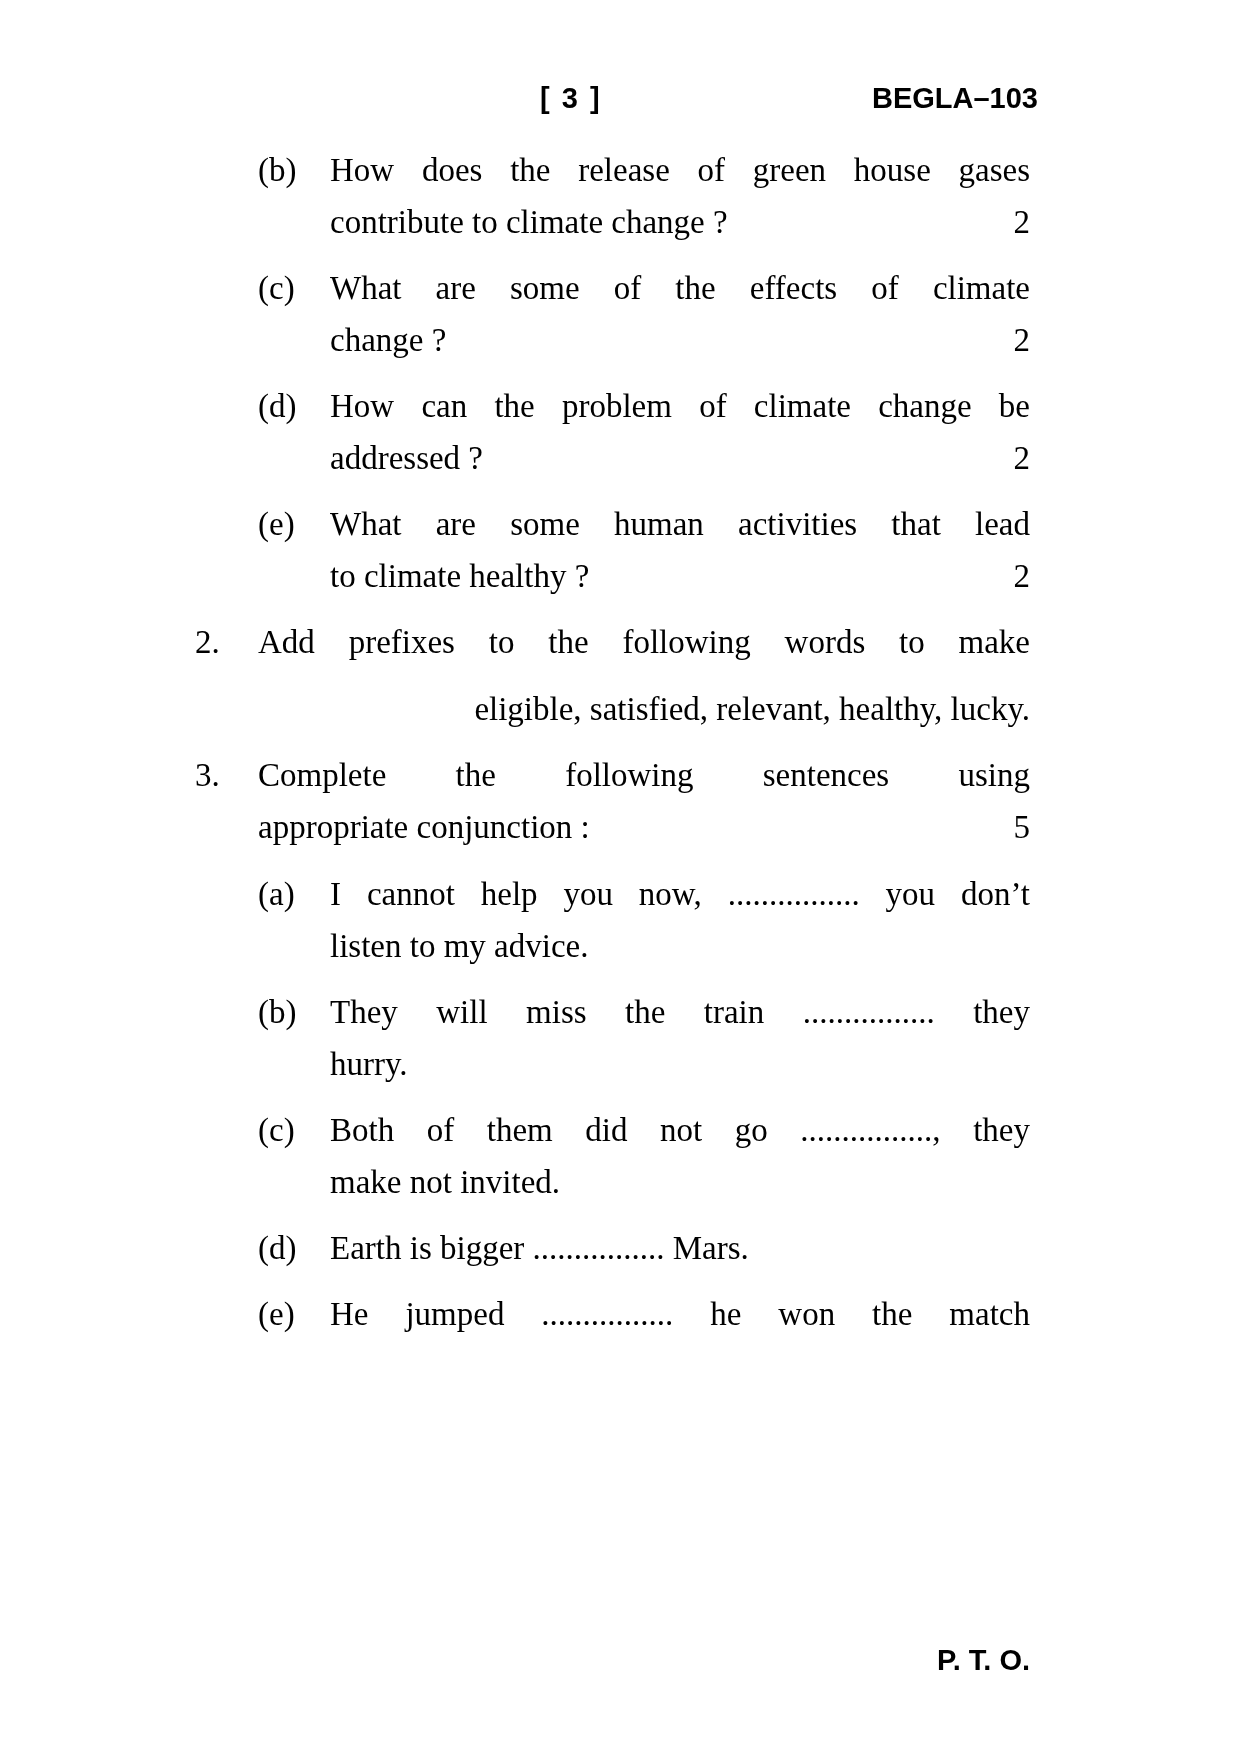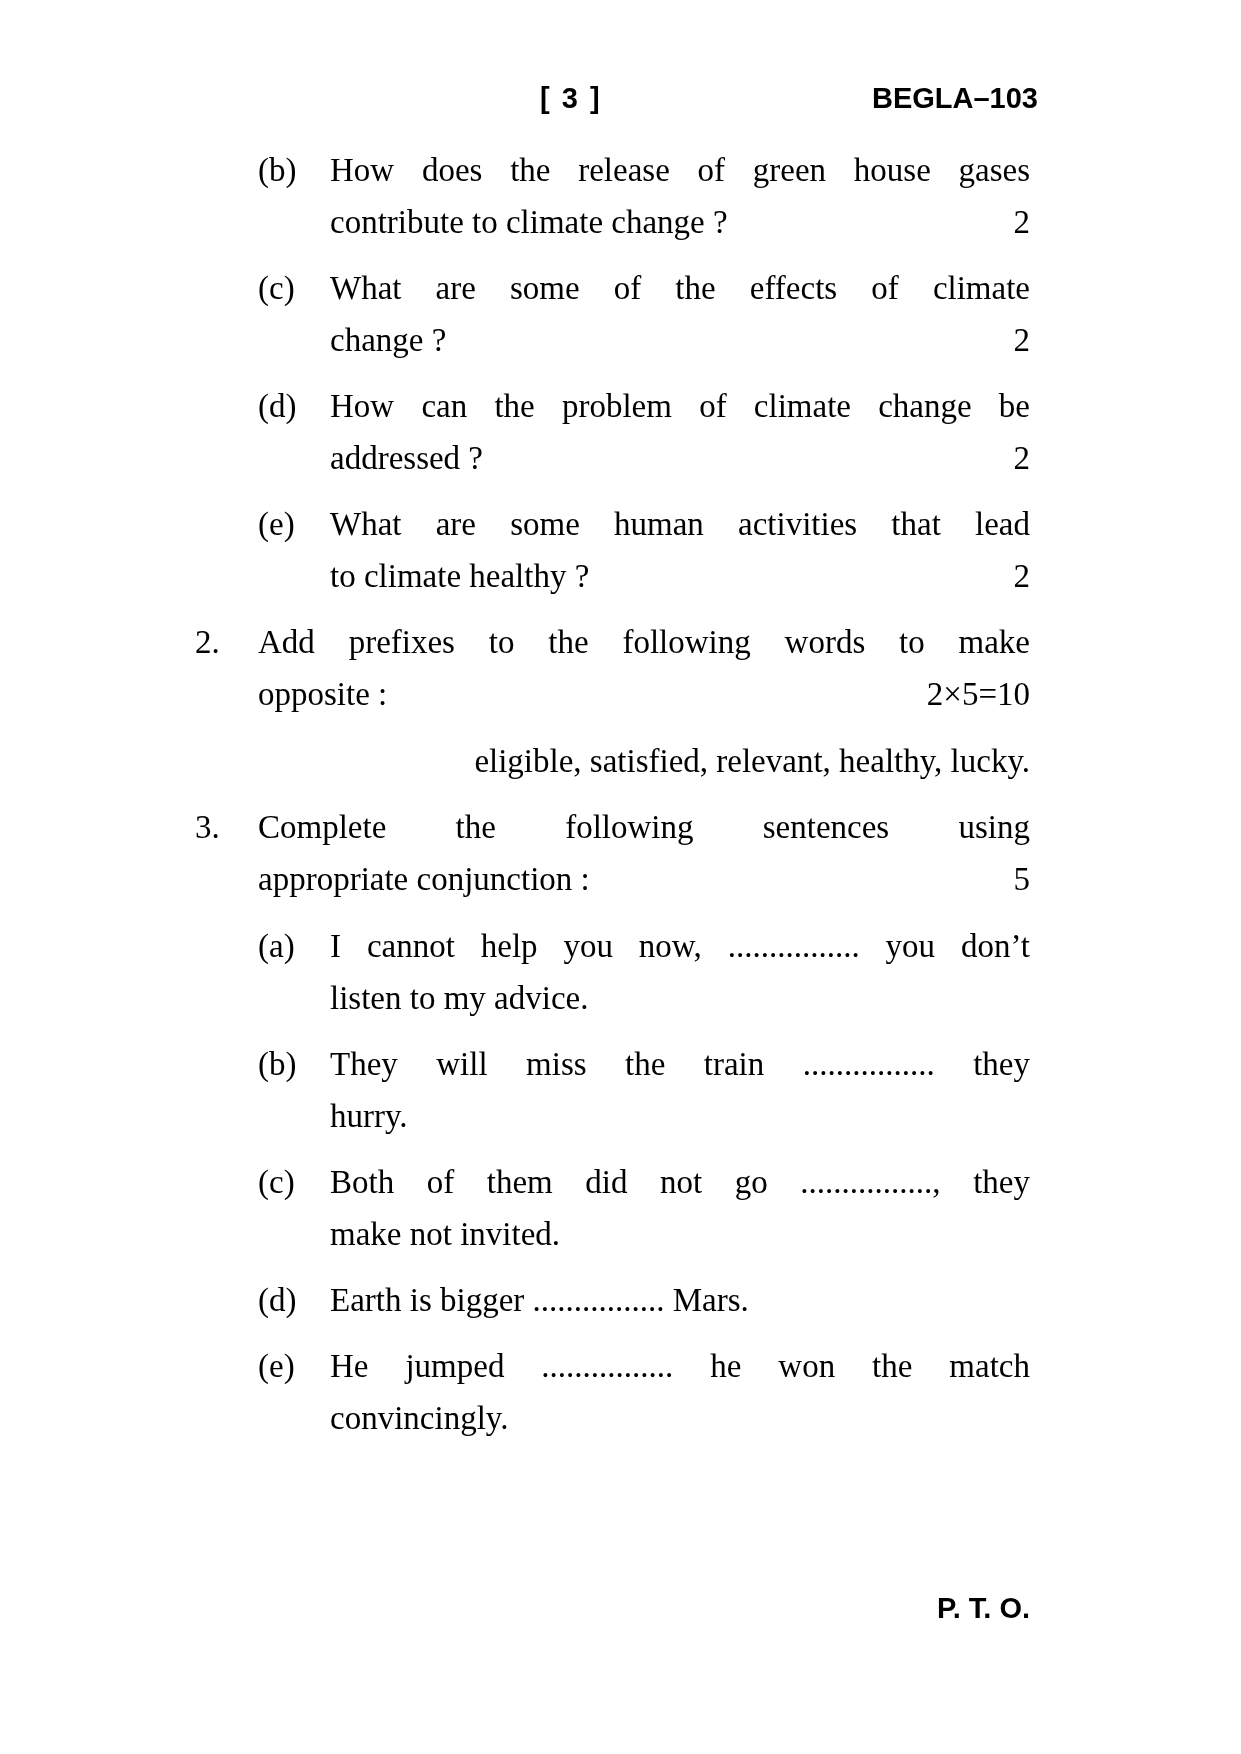--- a/index.html
+++ b/index.html
@@ -43,21 +43,21 @@
   .question { display: flex; margin-top: 4px; margin-bottom: 14px; }
   .q-num { width: 63px; flex: 0 0 63px; line-height: 52px; }
   .q-body { flex: 1 1 auto; min-width: 0; }
   .wordlist { margin-top: 15px; text-align: right; }
   .q-subitems { margin-top: 15px; }
   .q-subitems .subitem { margin-left: 0; }
 
   
   .page-footer {
     position: absolute;
-    top: 1592px; right: 211px;
+    top: 1644px; right: 211px;
     font-family: "Liberation Sans", sans-serif;
     font-weight: bold;
     font-size: 29px;
   }
 </style>
 </head>
 <body>
 
 <div class="page">
 
@@ -113,24 +113,20 @@
           </div>
         </div>
       </div>
 
     </section>
 
     <section class="question">
       <span class="q-num">2.</span>
       <div class="q-body">
         <div class="line full">Add prefixes to the following words to make</div>
-        <div class="line last">
-          <span>opposite :</span>
-          <span class="marks">2×5=10</span>
-        </div>
         <div class="line wordlist">eligible, satisfied, relevant, healthy, lucky.</div>
       </div>
     </section>
 
     <section class="question">
       <span class="q-num">3.</span>
       <div class="q-body">
         <div class="line full">Complete the following sentences using</div>
         <div class="line last">
           <span>appropriate conjunction :</span>
@@ -175,23 +171,20 @@
               <div class="line last">
                 <span>Earth is bigger ................ Mars.</span>
               </div>
             </div>
           </div>
 
           <div class="subitem">
             <span class="si-label">(e)</span>
             <div class="si-body">
               <div class="line full">He jumped ................ he won the match</div>
-              <div class="line last">
-                <span>convincingly.</span>
-              </div>
             </div>
           </div>
 
         </div>
       </div>
     </section>
 
   </main>
 
   <footer class="page-footer">

